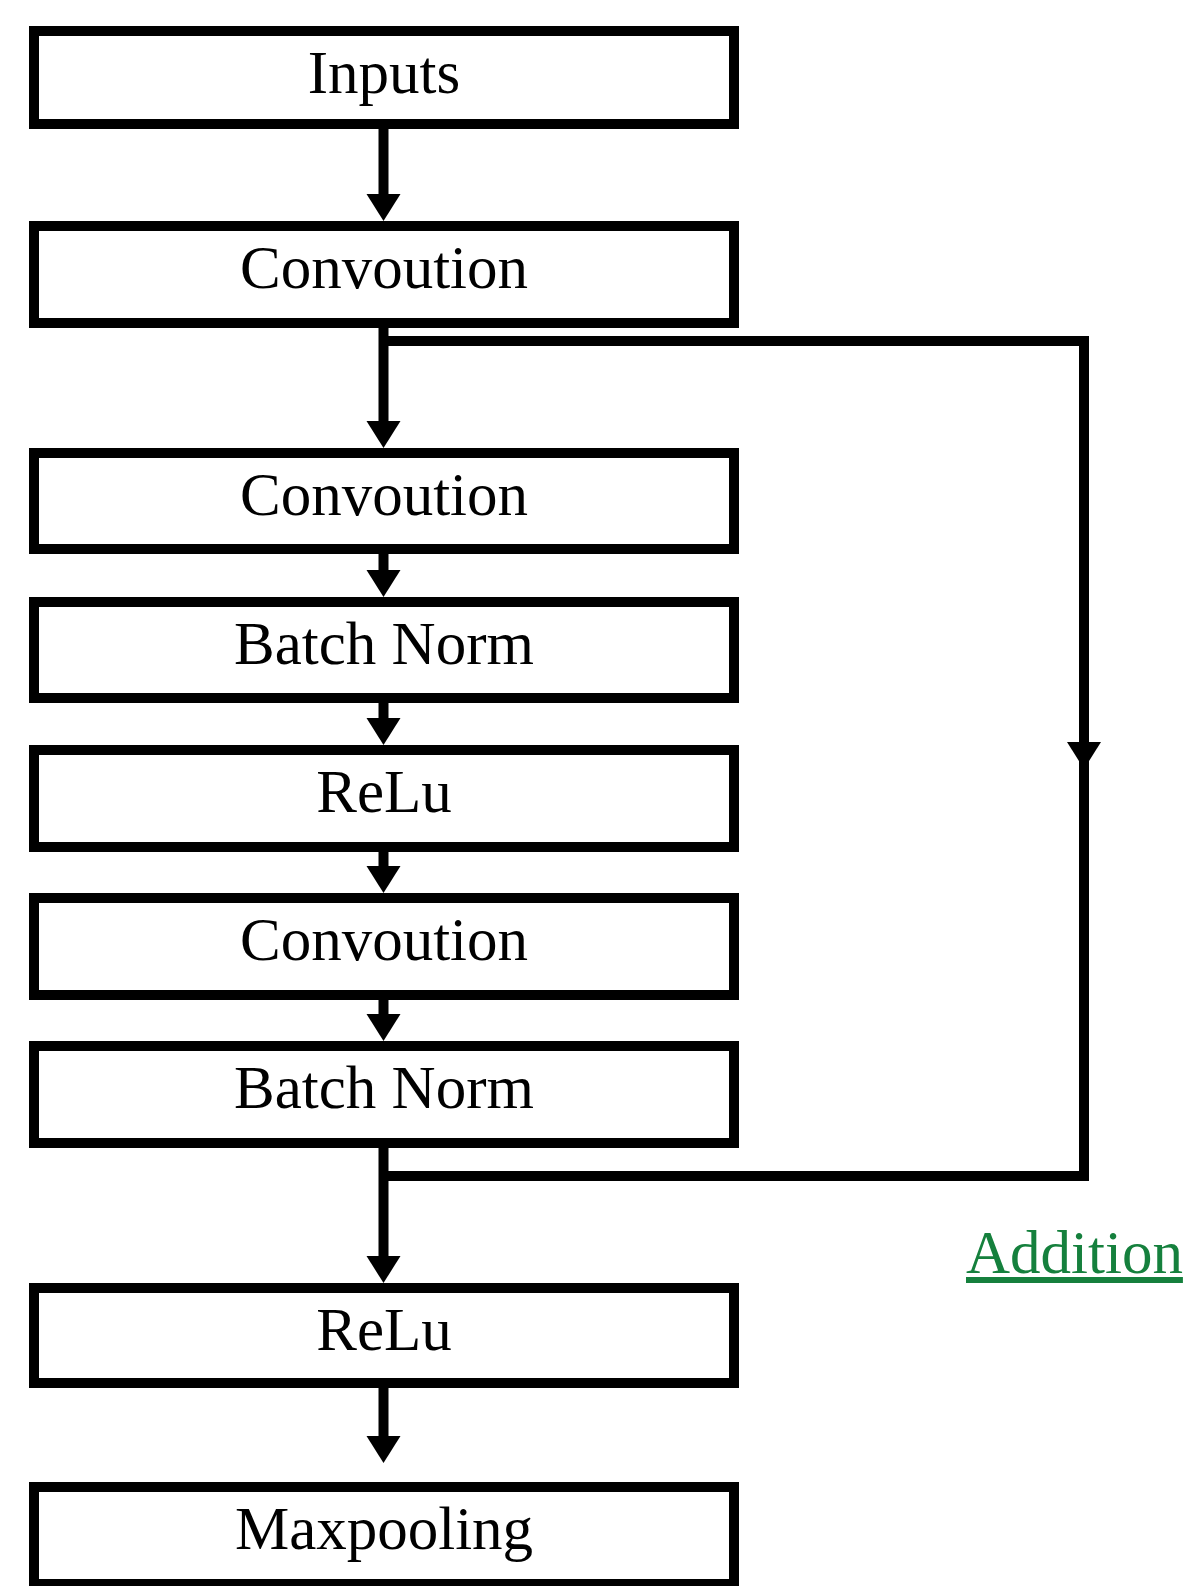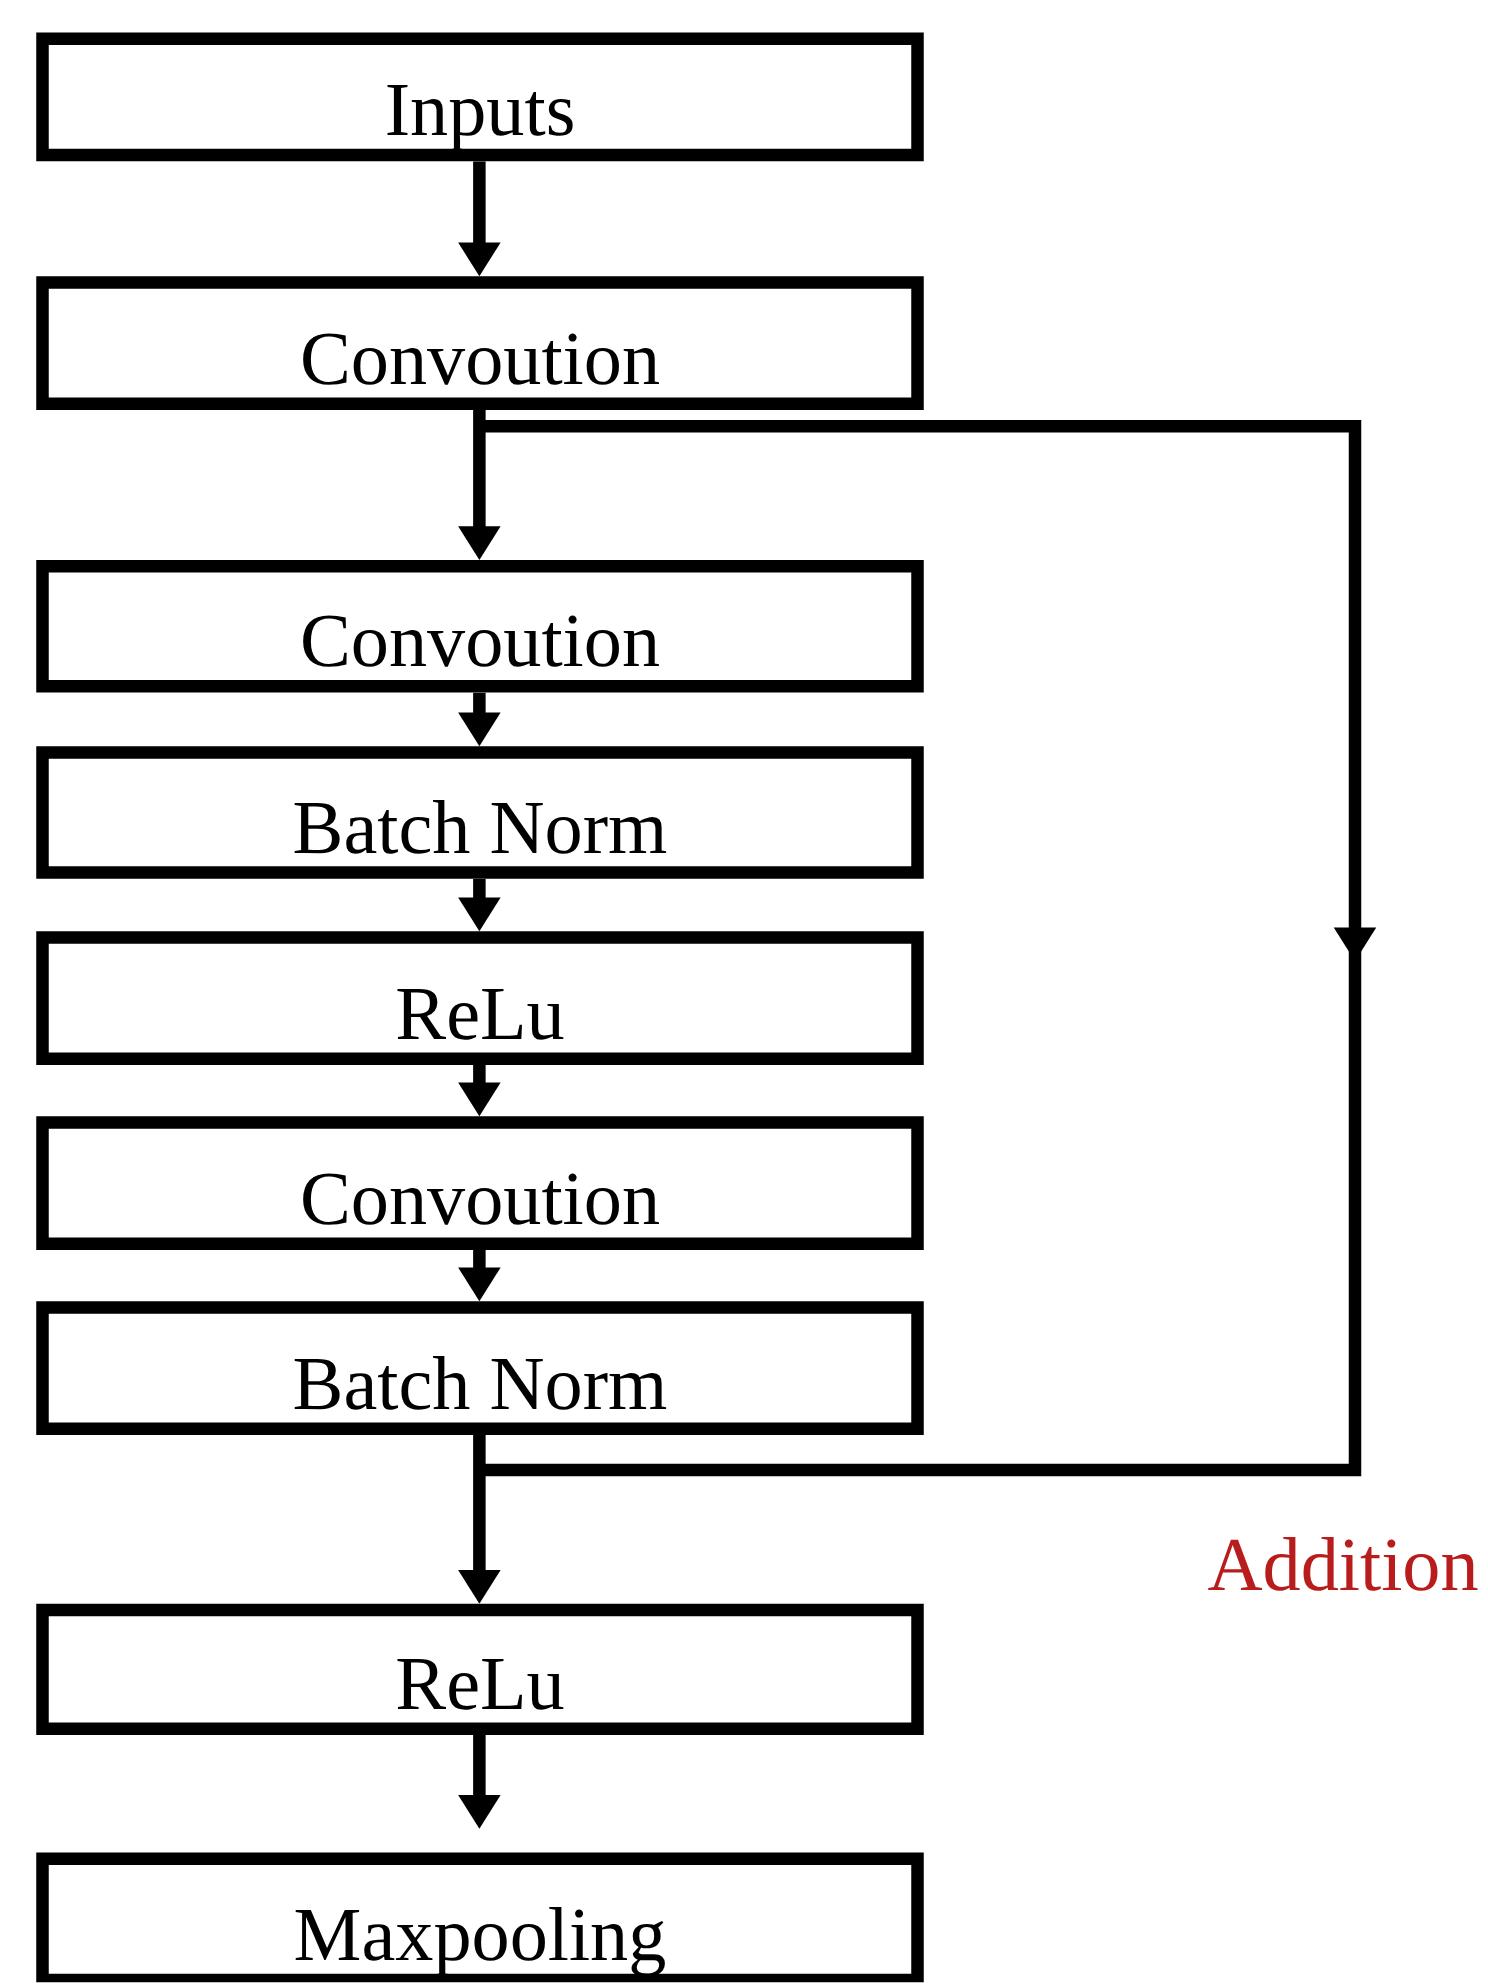--- a/index.html
+++ b/index.html
@@ -21,38 +21,39 @@
     left: 0;
   }
   .node {
     position: absolute;
     left: 29px;
     width: 710px;
     box-sizing: border-box;
     border: 10px solid #000000;
     background: #ffffff;
     display: flex;
-    align-items: flex-end;
+    align-items: flex-start;
     justify-content: center;
   }
   .node-label {
     font-size: 61px;
     line-height: 1;
     color: #000000;
     white-space: nowrap;
     padding-top: 6px;
   }
   .skip-label {
     position: absolute;
     left: 966px;
     top: 1222px;
     font-size: 61px;
     line-height: 1;
-    color: #b91c1c;
+    color: #15803d;
     white-space: nowrap;
+    text-decoration: underline;
   }
 </style>
 </head>
 <body>
 
 <div class="canvas">
 
   <svg class="connectors" width="1190" height="1586" viewBox="0 0 1190 1586">
 
     <path d="M 383.5 341 H 1084 V 1176 H 383.5" fill="none" stroke="#000000" stroke-width="10"></path>

